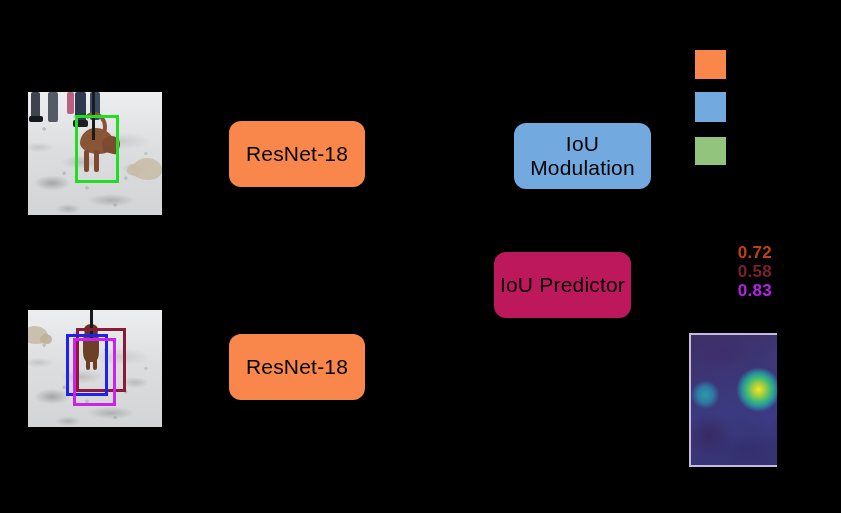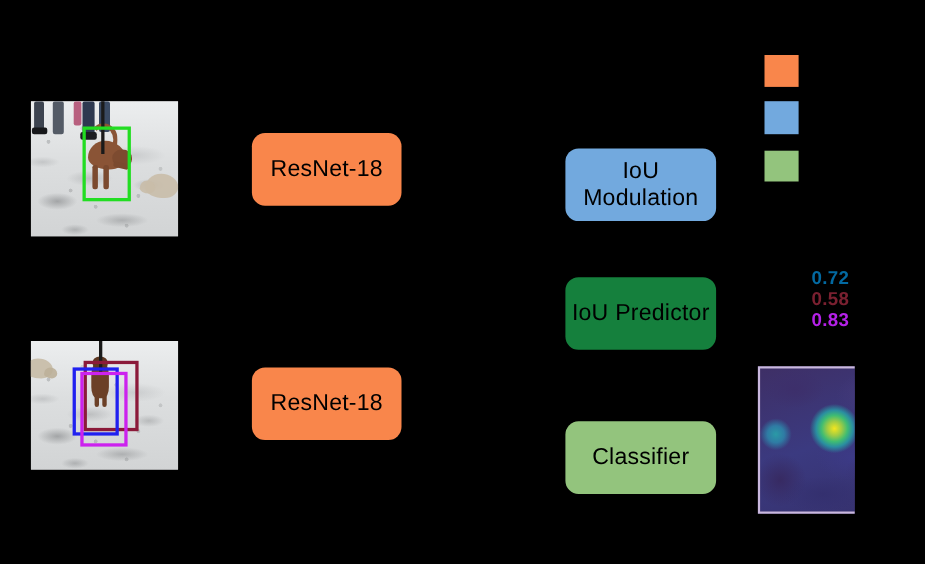--- a/index.html
+++ b/index.html
@@ -203,36 +203,33 @@
   </div>
 
   <div class="node" style="left:229px; top:121px; width:136px; height:66px; background:#f9864b;">
     <span>ResNet-18</span>
   </div>
 
   <div class="node" style="left:229px; top:334px; width:136px; height:66px; background:#f9864b;">
     <span>ResNet-18</span>
   </div>
 
-  <div class="node" style="left:514px; top:135px; width:137px; height:66px; background:#72a9de;">
+  <div class="node" style="left:514px; top:123px; width:137px; height:66px; background:#72a9de;">
     <span>IoU
 Modulation</span>
   </div>
 
-  <div class="node" style="left:514px; top:252px; width:137px; height:66px; background:#15803d;">
+  <div class="node" style="left:494px; top:252px; width:137px; height:66px; background:#be185d;">
     <span>IoU Predictor</span>
   </div>
 
-  <div class="node" style="left:514px; top:383px; width:137px; height:66px; background:#93c47d;">
-    <span>Classifier</span>
-  </div>
 
   <div class="swatch" style="left:695px; top:50px; width:31px; height:29px; background:#f9864b;"></div>
   <div class="swatch" style="left:695px; top:92px; width:31px; height:30px; background:#72a9de;"></div>
   <div class="swatch" style="left:695px; top:137px; width:31px; height:28px; background:#93c47d;"></div>
 
-  <div class="score" style="left:700px; top:243px; width:72px; color:#0369a1;">0.72</div>
+  <div class="score" style="left:700px; top:243px; width:72px; color:#c2410c;">0.72</div>
   <div class="score" style="left:700px; top:262px; width:72px; color:#7a2030;">0.58</div>
   <div class="score" style="left:700px; top:281px; width:72px; color:#b521e8;">0.83</div>
 
   <div id="score-map" style="left:689px; top:333px; width:134px; height:134px;"></div>
 
 </div>
 
 </body></html>

